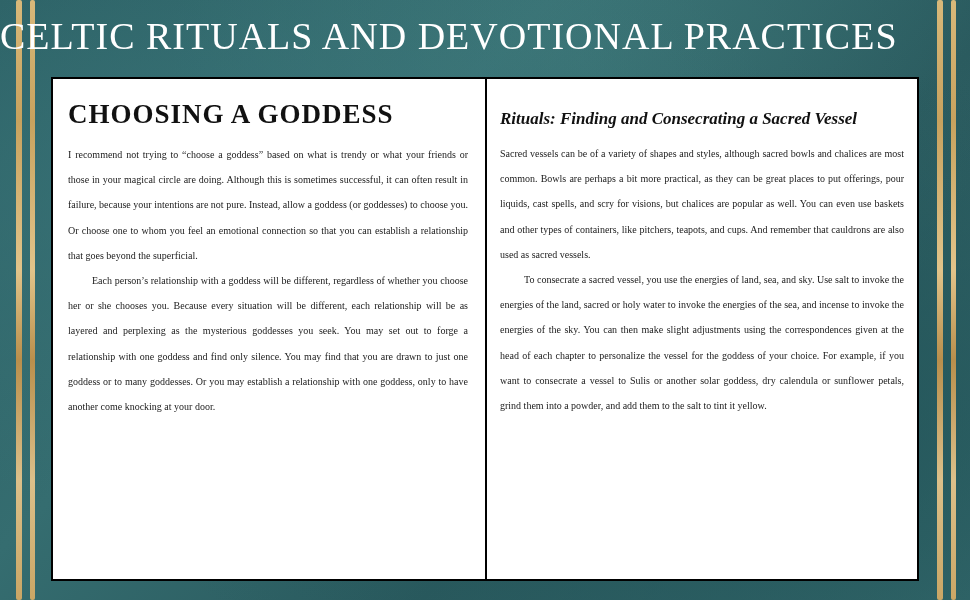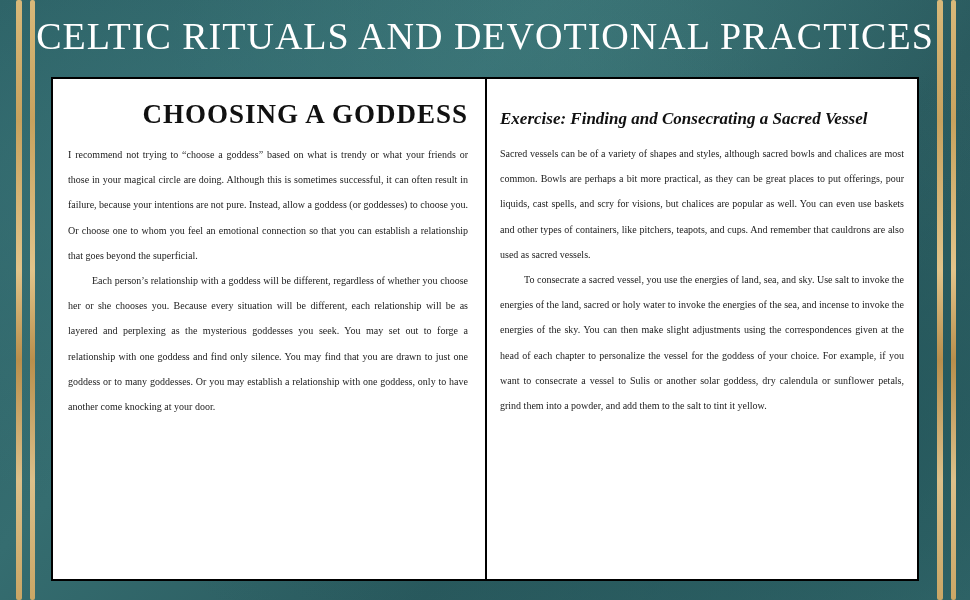--- a/index.html
+++ b/index.html
@@ -11,39 +11,39 @@
         radial-gradient(ellipse at 60% 10%, rgba(70,130,130,0.4) 0%, rgba(0,0,0,0) 50%),
         linear-gradient(135deg, #2b5f63 0%, #356d70 35%, #2a5a5e 65%, #33686b 100%);
       font-family: "Liberation Serif", "DejaVu Serif", serif;
     }
     .gold-line {
       position: absolute; top: 0; height: 600px;
       background: linear-gradient(180deg, #d9b97a 0%, #c8a25e 20%, #e2c48a 45%, #b98f4c 60%, #dcc08a 80%, #caa665 100%);
       border-radius: 2px;
     }
     .title {
-      position: absolute; left: 0; top: 14px; width: 970px; text-align: center;
+      position: absolute; left: 0; top: 14px; width: 970px; 
       color: #ffffff; font-size: 38px; letter-spacing: 1px;
       font-family: "Liberation Serif", "DejaVu Serif", serif; font-weight: normal;
       font-variant: small-caps; text-transform: uppercase;
     }
     .panel {
       position: absolute; left: 51px; top: 77px; width: 864px; height: 500px;
       background: #ffffff; border: 2px solid #000000;
     }
     .divider {
       position: absolute; left: 432px; top: 0; width: 2px; height: 500px; background: #000;
     }
     .col {
       position: absolute; top: 0; height: 500px; box-sizing: border-box;
     }
     .col-left { left: 0; width: 432px; padding: 20px 17px 0 15px; }
     .col-right { left: 434px; width: 430px; padding: 30px 13px 0 13px; }
     .heading {
-      text-align: right; font-size: 27px; font-weight: bold; letter-spacing: 1px;
+      text-align: left; font-size: 27px; font-weight: bold; letter-spacing: 1px;
       margin: 0 0 12px 0; color: #111; text-transform: uppercase;
     }
     .subheading {
       font-style: italic; font-weight: bold; font-size: 17px; color: #111;
       margin: 0 0 12px 0;
     }
     p {
       margin: 0; font-size: 10px; line-height: 25.2px; color: #1a1a1a;
       text-align: justify; hyphens: manual;
     }
@@ -60,17 +60,17 @@
 <h1 class="title" style="margin:0;">Celtic Rituals and Devotional Practices</h1>
 
 <div class="panel">
   <div class="col col-left">
     <h2 class="heading">Choosing a Goddess</h2>
     <p>I recommend not trying to “choose a goddess” based on what is trendy or what your friends or those in your magical circle are doing. Although this is sometimes successful, it can often result in failure, because your intentions are not pure. Instead, allow a goddess (or goddesses) to choose you. Or choose one to whom you feel an emotional connection so that you can estab­lish a relationship that goes beyond the superficial.</p>
     <p class="indent">Each person’s relationship with a goddess will be different, regardless of whether you choose her or she chooses you. Because every situation will be different, each relationship will be as layered and perplexing as the mysterious goddesses you seek. You may set out to forge a relationship with one goddess and find only silence. You may find that you are drawn to just one goddess or to many goddesses. Or you may establish a rela­tionship with one goddess, only to have another come knocking at your door.</p>
   </div>
   <div class="divider"></div>
   <div class="col col-right">
-    <h3 class="subheading">Exercise: Finding and Consecrating a Sacred Vessel</h3>
+    <h3 class="subheading">Rituals: Finding and Consecrating a Sacred Vessel</h3>
     <p>Sacred vessels can be of a variety of shapes and styles, although sacred bowls and chalices are most common. Bowls are perhaps a bit more practical, as they can be great places to put offerings, pour liquids, cast spells, and scry for visions, but chalices are popular as well. You can even use baskets and other types of containers, like pitchers, teapots, and cups. And remember that cauldrons are also used as sacred vessels.</p>
     <p class="indent">To consecrate a sacred vessel, you use the energies of land, sea, and sky. Use salt to invoke the energies of the land, sacred or holy water to invoke the energies of the sea, and incense to invoke the energies of the sky. You can then make slight adjustments using the correspondences given at the head of each chapter to person­alize the vessel for the goddess of your choice. For example, if you want to consecrate a vessel to Sulis or another solar goddess, dry calendula or sunflower petals, grind them into a powder, and add them to the salt to tint it yellow.</p>
   </div>
 </div>
 
 </body></html>

